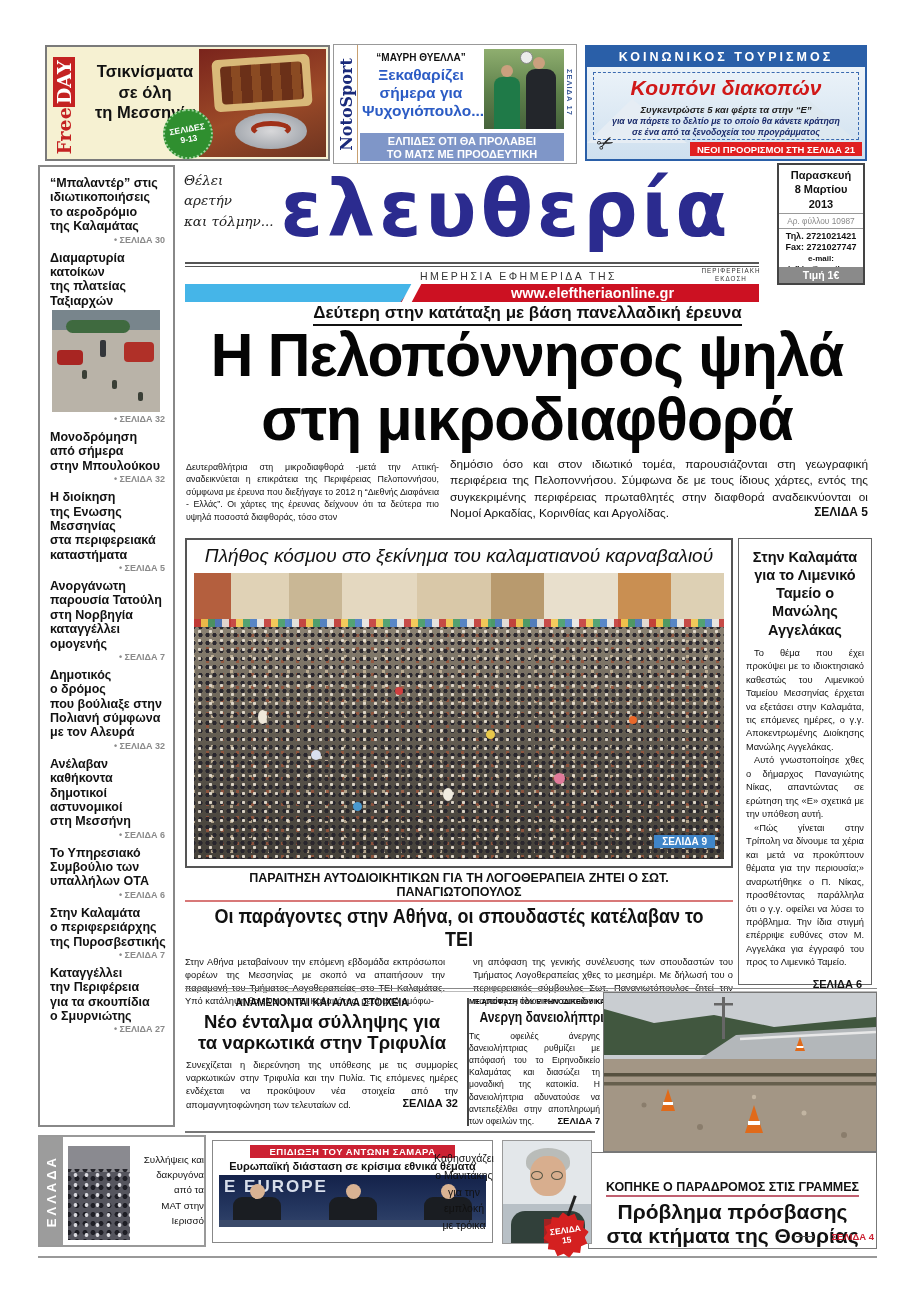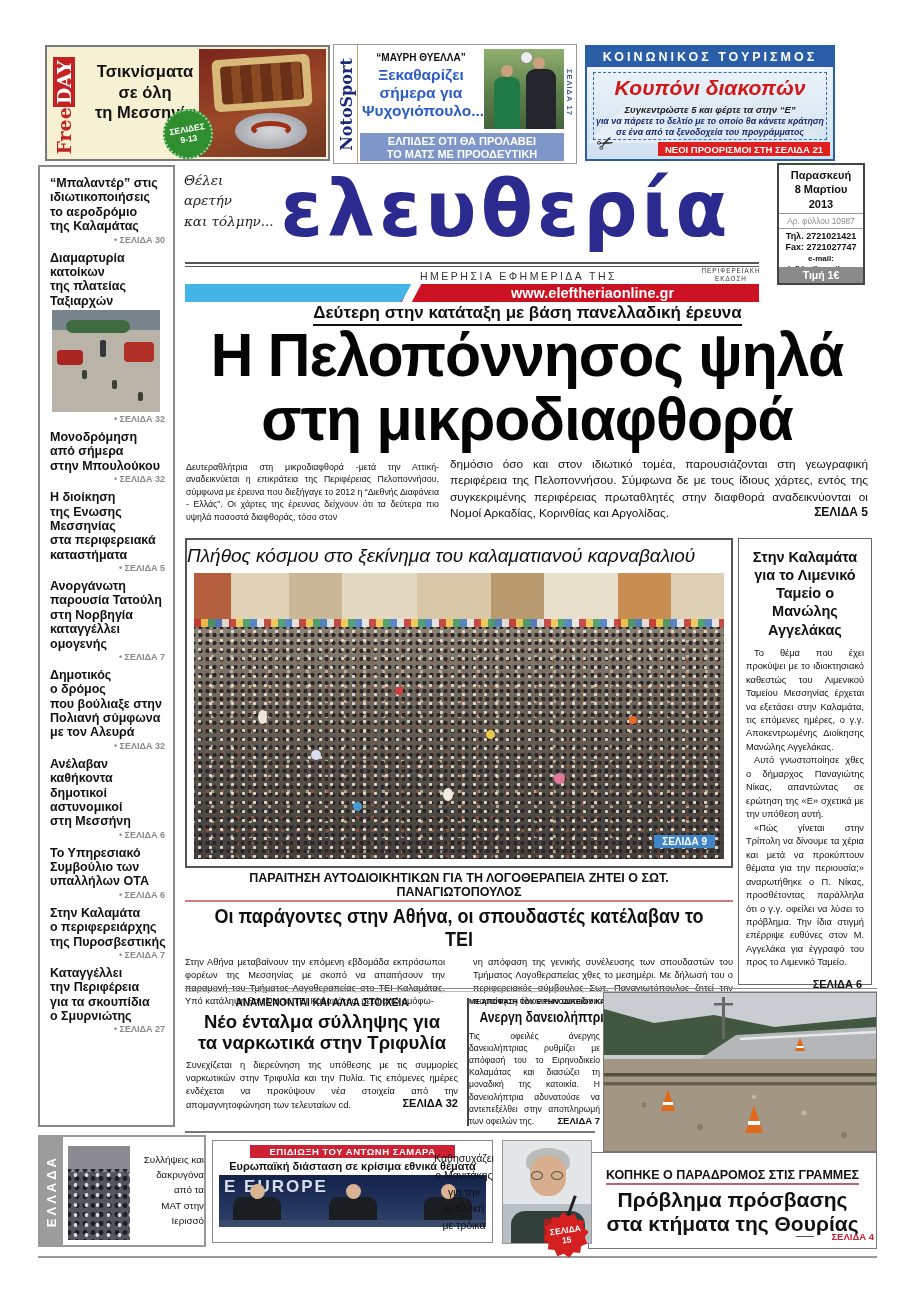--- a/index.html
+++ b/index.html
@@ -31,21 +31,21 @@
   .ns-kicker { position:absolute; left:28px; top:7px; width:118px; font-size:10px; font-weight:bold; text-align:center; }
   .ns-title { position:absolute; left:28px; top:21px; width:118px; font-size:15.5px; font-weight:bold; color:#2c5cc5; text-align:center; line-height:1.15; }
   .ns-photo { position:absolute; left:150px; top:4px; width:80px; height:80px; background:linear-gradient(180deg,#8fae6f,#5d7f4a 55%,#46633c); overflow:hidden; }
   .ns-ball { position:absolute; left:36px; top:2px; width:13px; height:13px; border-radius:50%; background:#ececec; border:1px solid #888; }
   .ns-p1 { position:absolute; left:10px; top:28px; width:26px; height:52px; background:#1f7a48; border-radius:8px 8px 0 0; }
   .ns-p2 { position:absolute; right:8px; top:20px; width:30px; height:60px; background:#23262b; border-radius:9px 9px 0 0; }
   .ns-head { position:absolute; top:-12px; left:7px; width:12px; height:12px; border-radius:50%; background:#caa07e; }
   .ns-bar { position:absolute; left:26px; top:88px; width:204px; height:28px; background:#7f96c8; color:#fff; font-weight:bold; font-size:11px; text-align:center; line-height:1.2; padding-top:2px; }
   .ns-page { position:absolute; left:231px; top:24px; writing-mode:vertical-rl; font-size:7.5px; color:#3a5a9a; font-weight:bold; letter-spacing:1px; }
 
-  #coupon { left:585px; top:45px; width:250px; height:116px; border:2px solid #2a5fa8; background:linear-gradient(180deg,#f2f7fb,#cfe0ef); overflow:hidden;padding-left:37px; }
+  #coupon { left:585px; top:45px; width:282px; height:116px; border:2px solid #2a5fa8; background:linear-gradient(180deg,#f2f7fb,#cfe0ef); overflow:hidden;padding-left:37px; }
   .cp-header { position:absolute; left:0; top:0; width:100%; height:20px; background:#2a5fa8; color:#fff; font-weight:bold; font-size:12.5px; letter-spacing:3px; text-align:center; line-height:20px; }
   .cp-mtn1 { position:absolute; left:0; bottom:16px; width:100px; height:44px; background:#e6edf4; clip-path:polygon(0 100%,45% 0,100% 100%); }
   .cp-mtn2 { position:absolute; right:6px; bottom:16px; width:130px; height:50px; background:#dde8f0; clip-path:polygon(0 100%,55% 0,100% 100%); }
   .cp-inner { position:absolute; left:6px; top:25px; right:6px; height:68px; border:1.5px dashed #3a6ab0; }
   .cp-title { position:absolute; left:0; top:29px; width:100%; text-align:center; color:#d01818; font-weight:bold; font-style:italic; font-size:21px; }
   .cp-l1 { position:absolute; left:0; top:57px; width:100%; text-align:center; font-size:9.5px; font-weight:bold; font-style:italic; color:#222; }
   .cp-l2 { position:absolute; left:0; top:69px; width:100%; text-align:center; font-size:8.8px; font-weight:bold; font-style:italic; color:#1a2a6a; }
   .cp-l3 { position:absolute; left:0; top:80px; width:100%; text-align:center; font-size:8.8px; font-weight:bold; font-style:italic; color:#1a2a6a; }
   .cp-scissors { position:absolute; left:10px; top:84px; font-size:20px; transform:rotate(-25deg); color:#222; }
   .cp-bar { position:absolute; right:3px; bottom:3px; background:#e02020; color:#fff; font-size:9.5px; font-weight:bold; padding:1.5px 7px; }
@@ -83,21 +83,21 @@
   #lead-kicker span { display:inline-block; font-size:17px; font-weight:bold; border-bottom:2.5px solid #111; padding-bottom:1px; }
   .headline { left:142px; width:770px; text-align:center; font-weight:bold; color:#050505; font-size:59px; letter-spacing:-1px; line-height:1.0; transform:scaleY(1.05); }
   #headline1 { top:326px; }
   #headline2 { top:390px; }
   #lead-col1 { left:186px; top:461px; width:253px; font-size:8.8px; line-height:1.42; }
   #lead-col2 { left:450px; top:456px; width:418px; font-size:11.8px; line-height:1.38; }
   #lead-page { left:780px; top:505px; width:88px; text-align:right; font-weight:bold; font-size:12px; }
 
   
   #carnival { left:185px; top:538px; width:548px; height:330px; border:2px solid #555; background:#fff; }
-  .cv-title { position:absolute; left:0; top:5px; width:100%; text-align:left; font-style:italic; font-size:19px; color:#111; }
+  .cv-title { position:absolute; left:0; top:5px; width:100%; text-align:center; font-style:italic; font-size:19px; color:#111; }
   .cv-photo { position:absolute; left:7px; top:33px; right:7px; bottom:7px; overflow:hidden; }
   .cv-top { position:absolute; left:0; top:0; right:0; height:60px; background:linear-gradient(90deg,#b45f3e 0 7%,#e0d2b6 7% 18%,#c9b795 18% 28%,#e4d8c0 28% 42%,#d9c8a8 42% 56%,#b89a6e 56% 66%,#e8dfcc 66% 80%,#c98f52 80% 90%,#ddd0b4 90% 100%); }
   .cv-flags { position:absolute; left:0; top:46px; right:0; height:8px; background:repeating-linear-gradient(90deg,#c23333 0 7px,#f5c84a 7px 14px,#3a9a66 14px 21px,#4078c8 21px 28px,#e8e8e8 28px 35px); opacity:.85; }
   .cv-crowd { position:absolute; left:0; top:54px; right:0; bottom:0;
     background-color:#57524a;
     background-image:
       radial-gradient(circle, rgba(232,224,210,.92) 1.3px, transparent 2px),
       radial-gradient(circle, rgba(38,36,44,.95) 1.8px, transparent 2.4px),
       radial-gradient(circle, rgba(150,84,60,.85) 1.5px, transparent 2px),
       radial-gradient(circle, rgba(205,188,160,.8) 1.4px, transparent 2px),
@@ -136,21 +136,21 @@
 
   
   #debtor { left:469px; top:997px; width:131px; }
   .db-kicker { text-align:center; font-size:7.2px; font-weight:bold; white-space:nowrap; }
   .db-head { text-align:center; font-size:14.5px; font-weight:bold; line-height:1.15; margin-top:3px; transform:scaleX(.84); white-space:nowrap; }
   .db-body { font-size:8.6px; line-height:1.42; text-align:justify; margin-top:4px; position:relative; }
   .db-page { position:absolute; right:0; bottom:0; font-weight:bold; font-size:9.5px; background:#fff; padding-left:3px; }
 
   
   #roadbox { left:603px; top:992px; width:274px; height:160px; border:1px solid #777; overflow:hidden; background:#c9cdd1; }
-  #thouria { left:588px; top:1152px; width:289px; height:97px; border:1.5px solid #777; background:#fff; padding-top:12px; }
+  #thouria { left:588px; top:1152px; width:289px; height:97px; border:1.5px solid #777; background:#fff; padding-top:24px; }
   .th-kicker { text-align:center; }
   .th-kicker span { display:inline-block; font-size:12.5px; font-weight:bold; border-bottom:2px solid #c06070; padding-bottom:1px; }
   .th-head { text-align:center; font-size:21px; font-weight:bold; line-height:1.12; margin-top:3px; }
   .th-page { position:absolute; right:2px; bottom:6px; color:#cc2233; font-size:9.5px; font-weight:bold; }
   .th-line { position:absolute; right:62px; bottom:11px; width:18px; height:1.5px; background:#555; }
 
   
   #greece { left:38px; top:1135px; width:168px; height:112px; border:2px solid #999; }
   .gr-bar { position:absolute; left:0; top:0; width:23px; height:100%; background:#9c9c9c; display:flex; align-items:center; justify-content:center; }
   .gr-label { writing-mode:vertical-rl; transform:rotate(180deg); color:#fff; font-weight:bold; font-size:13px; letter-spacing:3px; }

